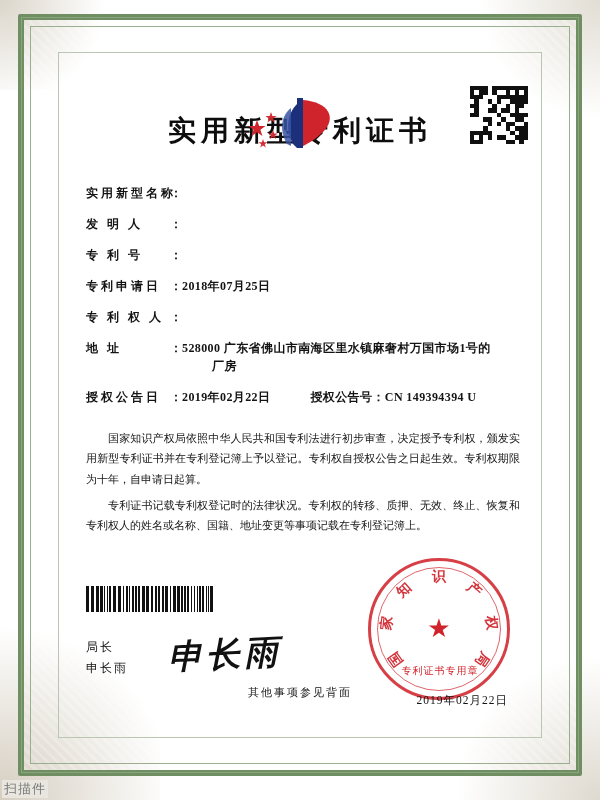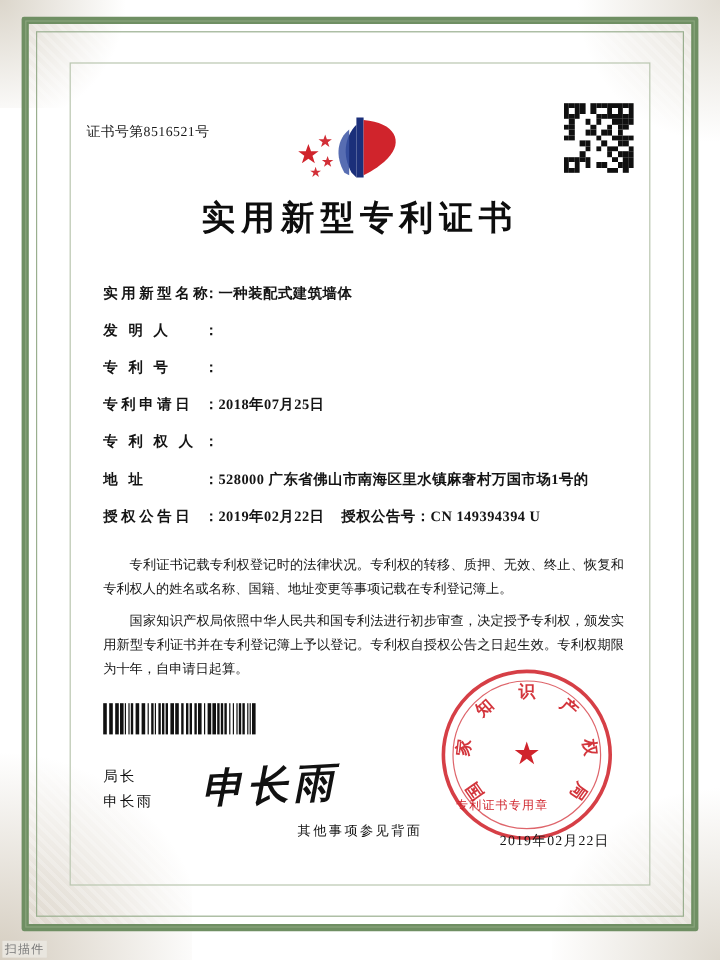--- a/index.html
+++ b/index.html
@@ -137,21 +137,21 @@
     letter-spacing: 3px;
     white-space: nowrap;
   }
   .field .sep { width: 12px; flex: 0 0 12px; }
   .field .val {
     flex: 1 1 auto;
     letter-spacing: .4px;
   }
   .field .val .line2 { display:block; margin-left: 30px; }
   .field .val-right {
-    margin-left: 14px;
+    margin-left: 40px;
     white-space: nowrap;
   }
   .inline-row { display: flex; width: 100%; }
 
   .paragraphs {
     margin-top: 22px;
     font-size: 11px;
     line-height: 1.85;
     text-align: justify;
     color: #141414;
@@ -228,22 +228,23 @@
   .seal .seal-char {
     position: absolute;
     color: #d0242c;
     font-size: 14px;
     font-weight: bold;
     letter-spacing: 0;
     opacity: .92;
   }
   .seal .seal-bottom {
     position: absolute;
-    left: 12px; right: 0;
+    left: 2px; right: 0;
     bottom: 22px;
+    text-align: center;
     color: #d0242c;
     font-size: 10px;
     letter-spacing: 1px;
   }
 
   .seal-date {
     position: absolute;
     right: 20px;
     bottom: 16px;
     font-size: 11.5px;
@@ -267,21 +268,21 @@
     bottom: 24px;
     text-align: center;
     font-size: 11px;
     letter-spacing: 2px;
     color: #141414;
   }
 
   .corner-mark {
     position: absolute;
     left: 2px; bottom: 2px;
-    font-size: 10px;
+    font-size: 13px;
     color: #7a7a7a;
     letter-spacing: 1px;
     background: #e9e6df;
     padding: 0 2px;
   }
 </style>
 </head>
 <body>
 
 <div class="page">
@@ -479,32 +480,28 @@
           <i></i>
           <i></i>
           <i class="on"></i>
           <i class="on"></i>
           <i></i>
           <i class="on"></i>
           <i></i>
         </div>
     </div>
 
-    <div class="cert-no">
-      <span>证书号第</span><span>8516521</span><span>号</span>
-    </div>
 
     <div class="title">实用新型专利证书</div>
 
     <div class="fields">
 
       <div class="field">
         <span class="lbl">实用新型名称</span>
         <span class="sep">：</span>
-        <span class="val">一种装配式建筑墙体</span>
       </div>
 
       <div class="field">
         <span class="lbl">发 明 人</span>
         <span class="sep">：</span>
       </div>
 
       <div class="field">
         <span class="lbl">专 利 号</span>
         <span class="sep">：</span>
@@ -519,41 +516,42 @@
       <div class="field">
         <span class="lbl">专 利 权 人</span>
         <span class="sep">：</span>
       </div>
 
       <div class="field">
         <span class="lbl">地 址</span>
         <span class="sep">：</span>
         <span class="val">
           <span>528000 广东省佛山市南海区里水镇麻奢村万国市场1号的</span>
+          <span class="line2">厂房</span>
         </span>
       </div>
 
       <div class="field">
         <span class="lbl">授权公告日</span>
         <span class="sep">：</span>
         <span class="val">
           <span class="inline-row">
             <span>2019年02月22日</span>
             <span class="val-right">授权公告号</span>
             <span>：</span>
             <span>CN 149394394 U</span>
           </span>
         </span>
       </div>
 
     </div>
 
     <div class="paragraphs">
+      <p>国家知识产权局依照中华人民共和国专利法进行初步审查，决定授予专利权，颁发实用新型专利证书并在专利登记簿上予以登记。专利权自授权公告之日起生效。专利权期限为十年，自申请日起算。</p>
       <p>专利证书记载专利权登记时的法律状况。专利权的转移、质押、无效、终止、恢复和专利权人的姓名或名称、国籍、地址变更等事项记载在专利登记簿上。</p>
-      <p>国家知识产权局依照中华人民共和国专利法进行初步审查，决定授予专利权，颁发实用新型专利证书并在专利登记簿上予以登记。专利权自授权公告之日起生效。专利权期限为十年，自申请日起算。</p>
     </div>
 
     <div class="barcode" id="barcode">
         <i style="width: 3px; margin-right: 2px;"></i>
         <i style="width: 3px; margin-right: 2px;"></i>
         <i style="width: 3px; margin-right: 1px;"></i>
         <i style="width: 3px; margin-right: 1px;"></i>
         <i style="width: 1px; margin-right: 2px;"></i>
         <i style="width: 1px; margin-right: 1px;"></i>
         <i style="width: 2px; margin-right: 2px;"></i>

